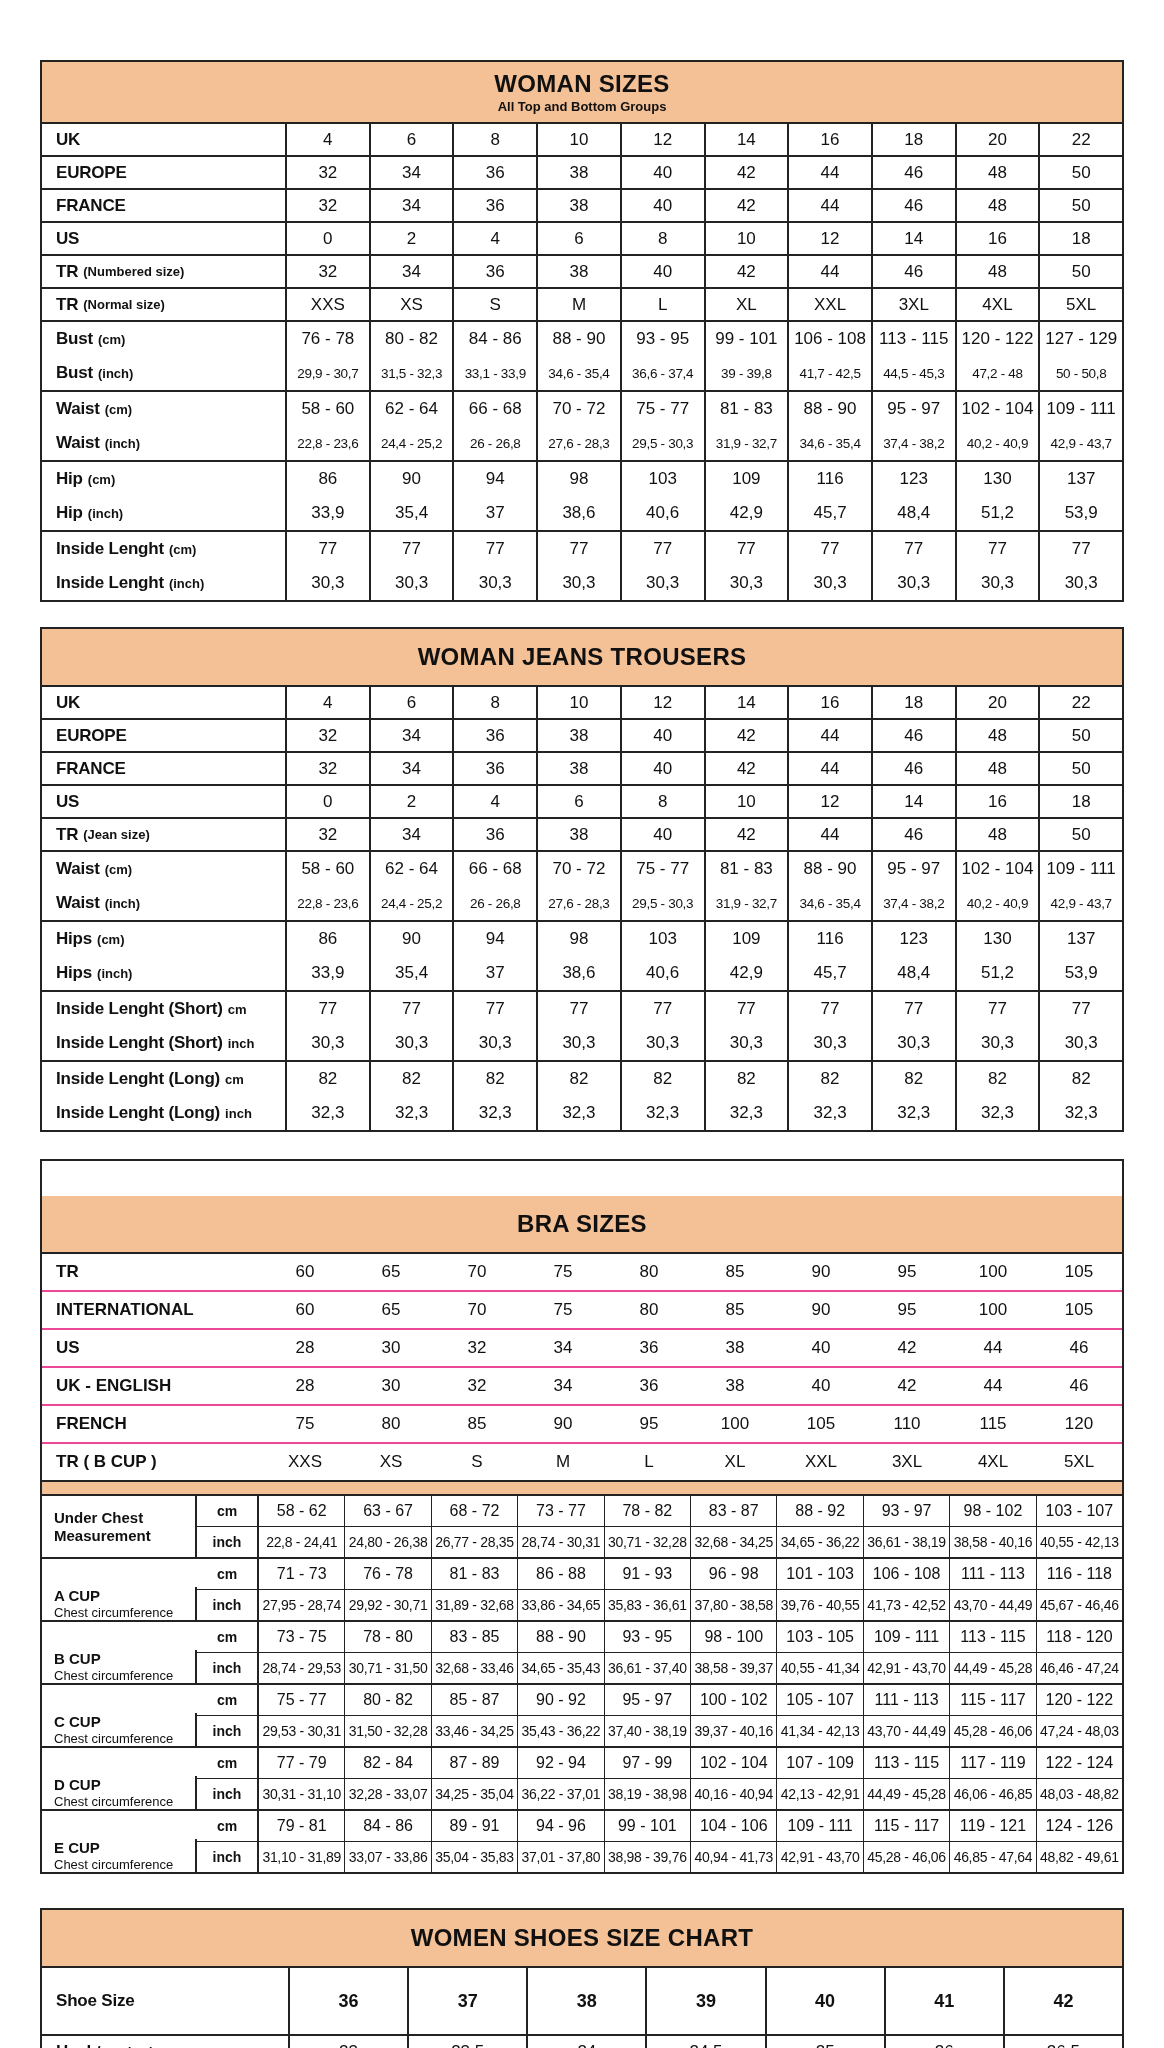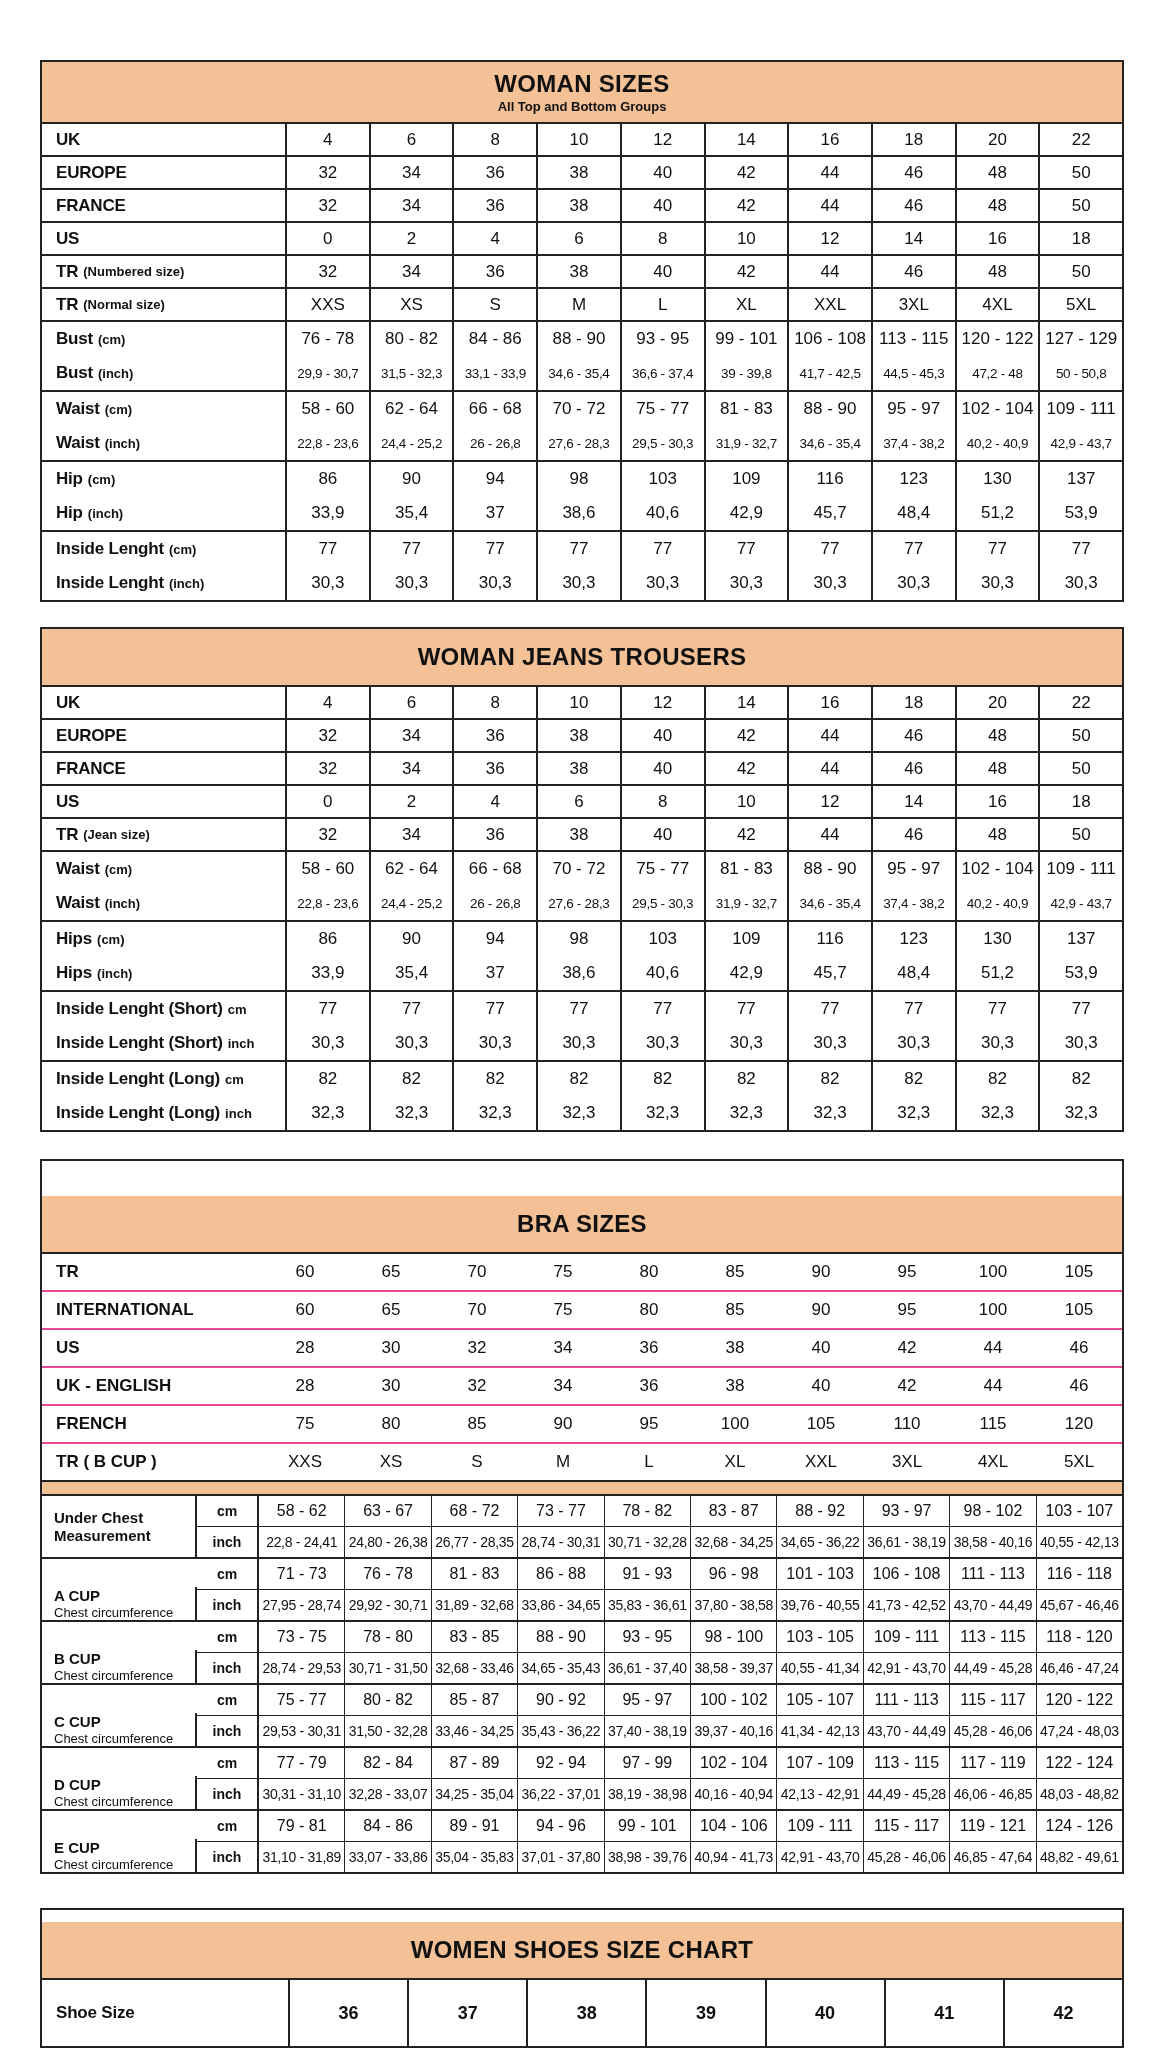--- a/index.html
+++ b/index.html
@@ -838,21 +838,21 @@
             <div class="cup-value">40,94 - 41,73</div>
             <div class="cup-value">42,91 - 43,70</div>
             <div class="cup-value">45,28 - 46,06</div>
             <div class="cup-value">46,85 - 47,64</div>
             <div class="cup-value">48,82 - 49,61</div>
           </div>
         </div>
       </div>
     </section>
     <section class="size-table" style="margin-top: 34px;">
-      <div class="table-header" style="background: rgb(244, 192, 150); margin-top: 12px;">
+      <div class="table-header" style="background: rgb(244, 192, 150);">
         <div class="table-title">WOMEN SHOES SIZE CHART</div>
       </div>
       <div class="row-group">
         <div class="grid-row bold-vals tall">
           <div class="label-cell" style="width: 248px;">
             <span class="row-label">Shoe Size</span>
           </div>
           <div class="value-cell">36</div>
           <div class="value-cell">37</div>
           <div class="value-cell">38</div>

